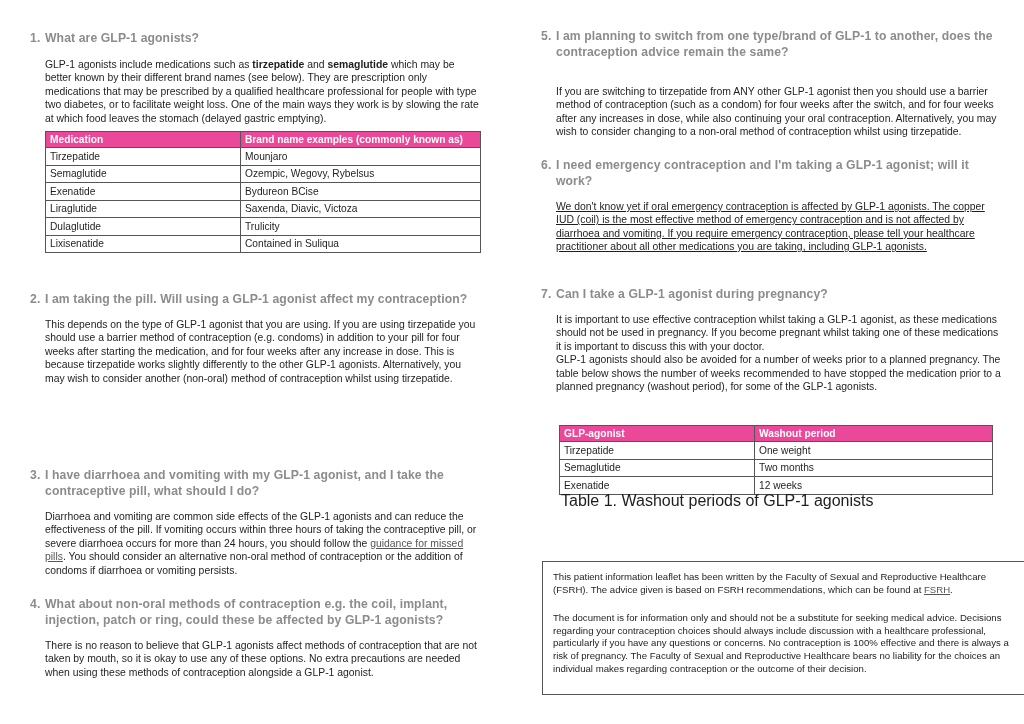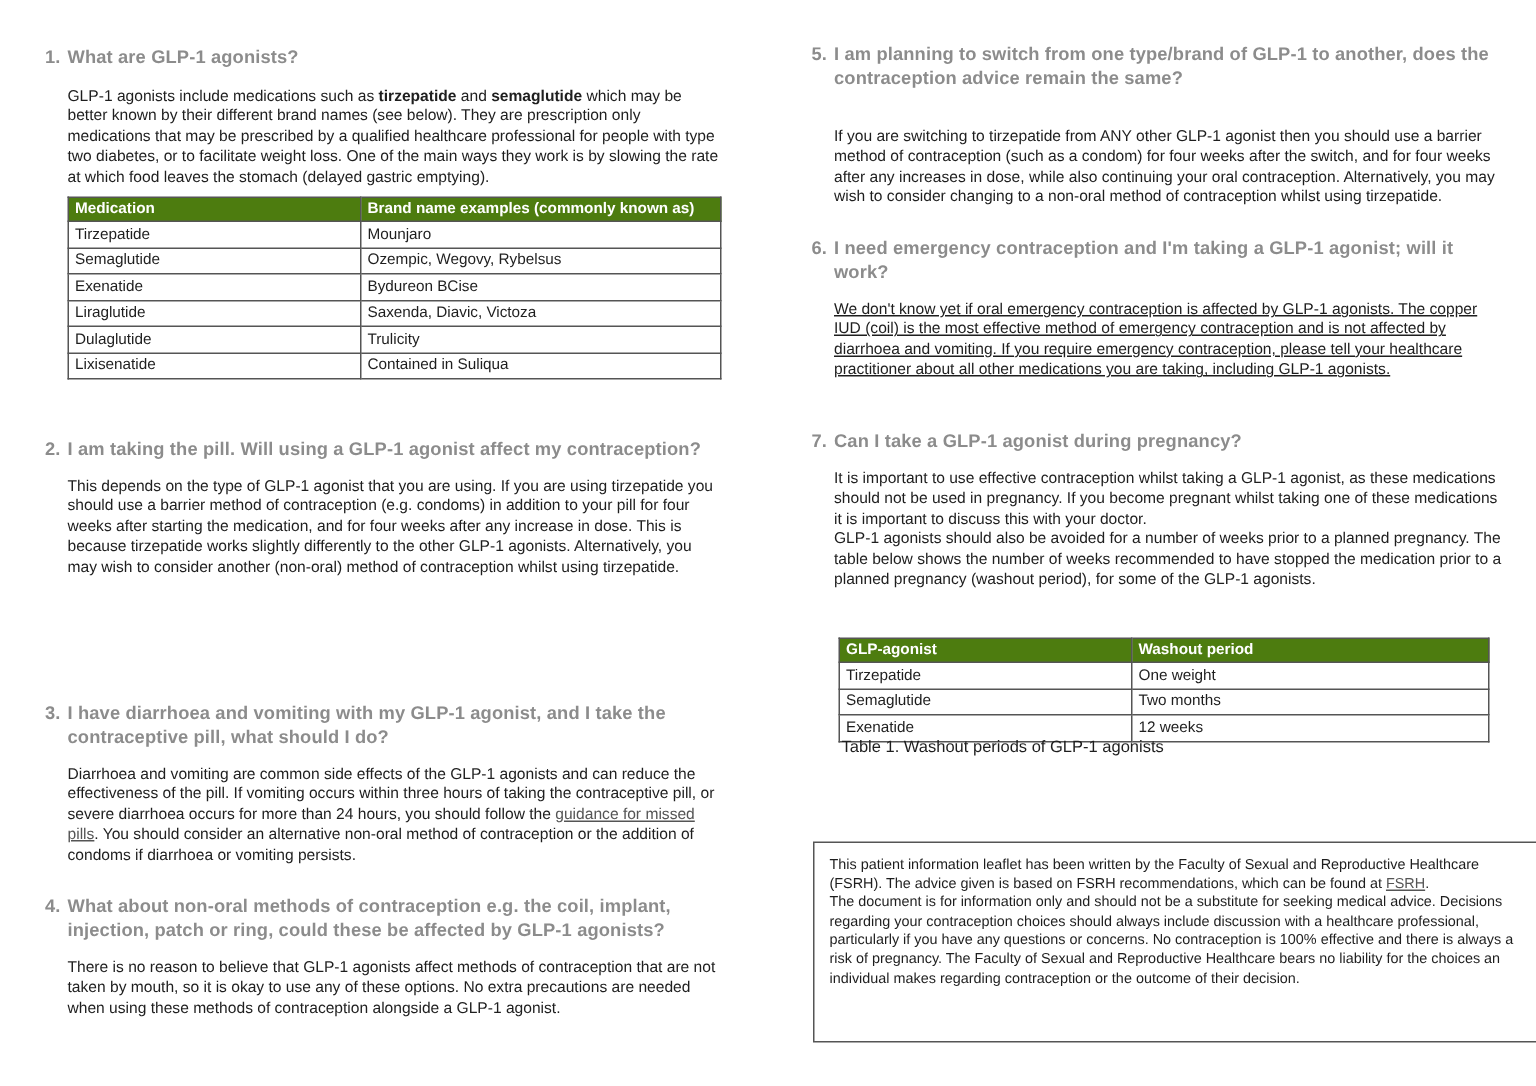--- a/index.html
+++ b/index.html
@@ -26,37 +26,37 @@
   .body-text p { margin: 0; }
   .body-text p + p { }
   .body-text b { font-weight: bold; }
   .link { color: #555; text-decoration: underline; }
 
   table.tbl {
     border-collapse: collapse; font-size: 10.2px; color: #1e1e1e;
     position: absolute;
   }
   table.tbl th {
-    background: #4d7c0f; color: #ffffff; text-align: left;
+    background: #ec4899; color: #ffffff; text-align: left;
     font-weight: bold; padding: 0 4px; height: 15px;
     border: 1px solid #555;
   }
   table.tbl td {
     border: 1px solid #555; padding: 0 4px; height: 16.5px;
   }
   .caption {
-    position: absolute; font-size: 11px; color: #1e1e1e;
+    position: absolute; font-size: 16px; color: #1e1e1e;
   }
   .disclaimer {
     position: absolute; border: 1px solid #555;
     font-size: 9.6px; line-height: 12.6px; color: #1e1e1e;
     padding: 9px 10px; box-sizing: border-box;
   }
   .disclaimer p { margin: 0; }
-  .disclaimer p + p { margin-top: 0; }
+  .disclaimer p + p { margin-top: 16px; }
 </style>
 </head>
 <body>
 
 <div class="col col-left">
 
   <div class="section" style="left:30px; top:30px; width:450px;">
     <div class="q-head">
       <span class="q-num">1.</span>
       <span class="q-text">What are GLP-1 agonists?</span>

